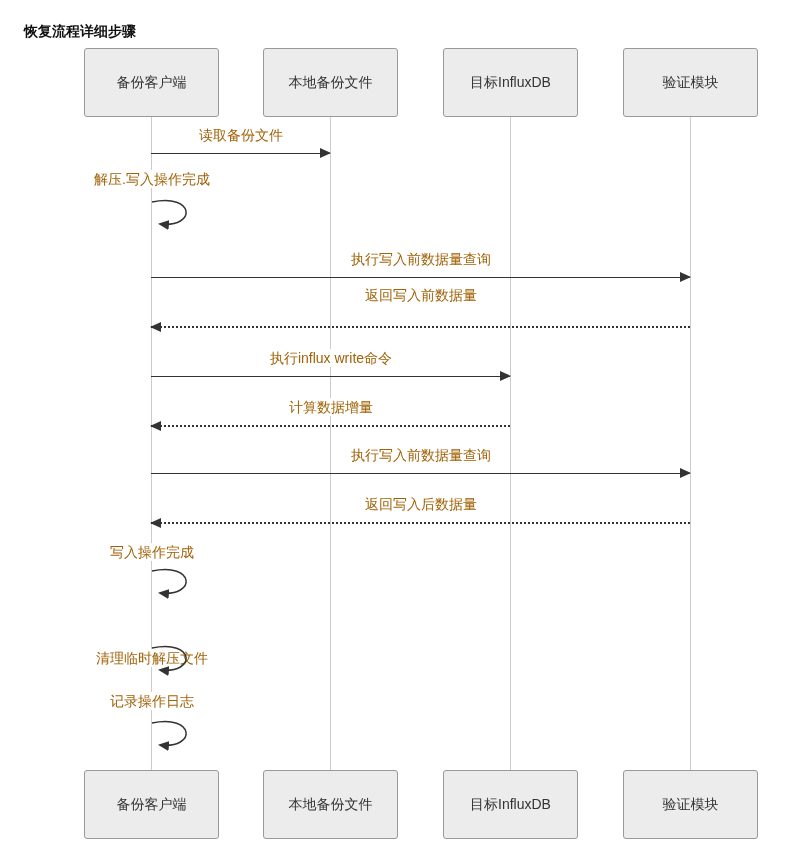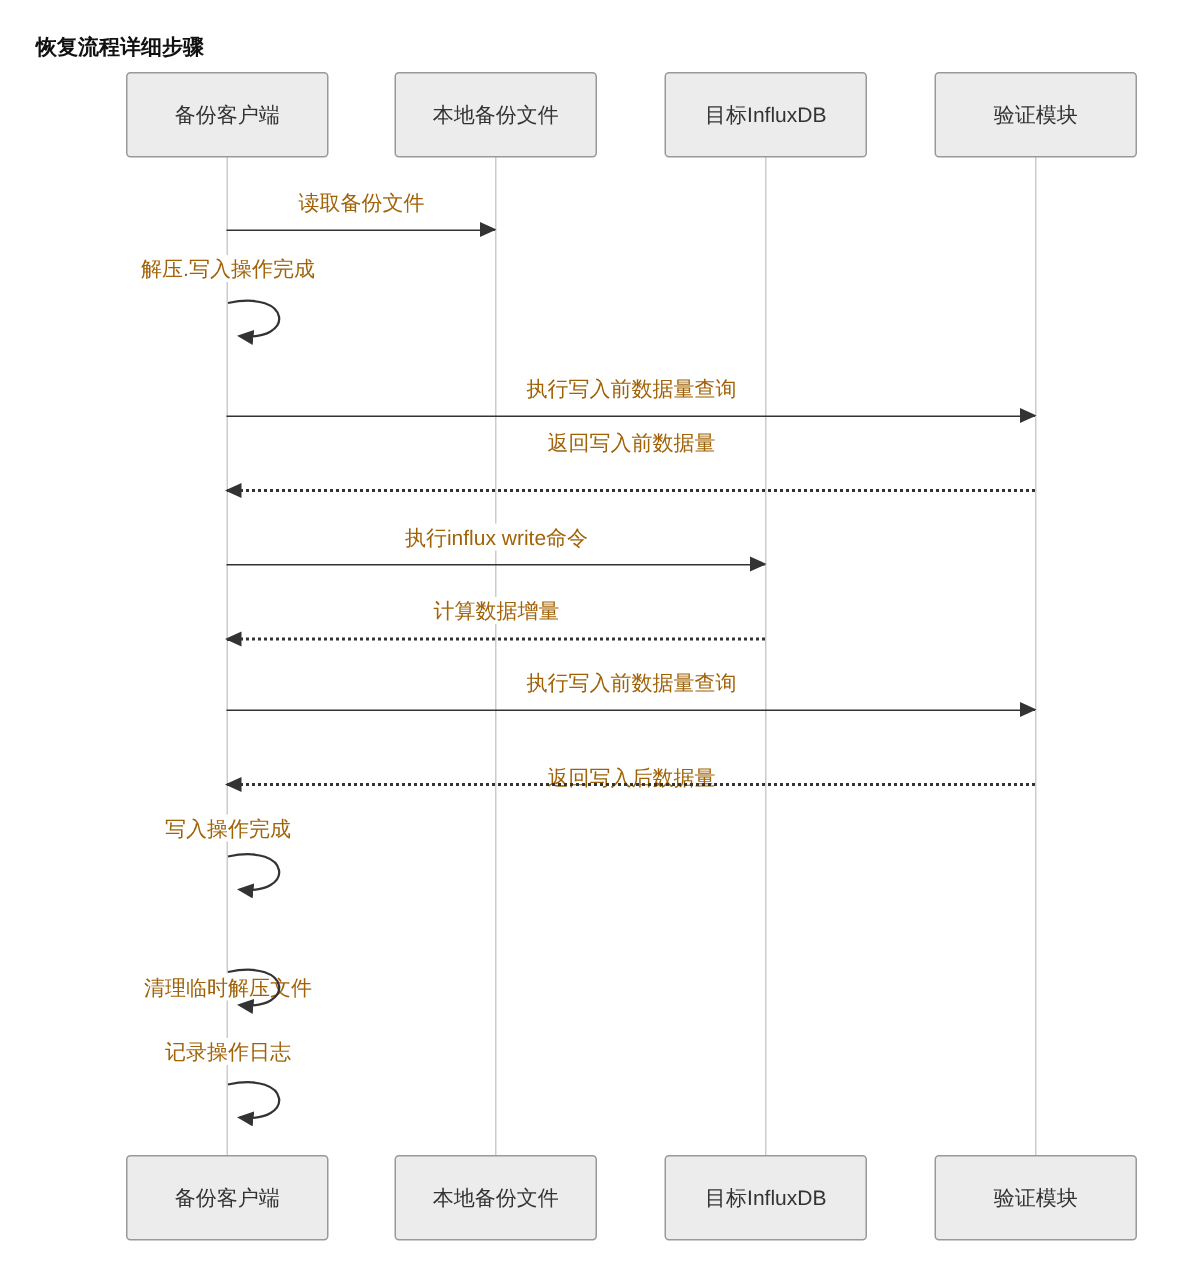--- a/index.html
+++ b/index.html
@@ -24,21 +24,21 @@
   .lifeline {
     position: absolute;
     width: 1px;
     top: 101px;
     height: 669px;
     background: #cccccc;
   }
   .actor {
     position: absolute;
     width: 135px;
-    height: 57px;
+    height: 69px;
     background: #ececec;
     border: 1px solid #999999;
     border-radius: 3px;
     box-sizing: border-box;
     display: flex;
     align-items: center;
     justify-content: center;
     font-size: 14px;
     color: #333333;
   }
@@ -119,21 +119,21 @@
 
   <div class="msg-label" style="left:331px;top:349px">执行influx write命令</div>
   <div class="arrow solid right" style="left:151px;top:376px;width:359px"></div>
 
   <div class="msg-label" style="left:331px;top:398px">计算数据增量</div>
   <div class="arrow dotted left" style="left:151px;top:425px;width:359px"></div>
 
   <div class="msg-label" style="left:421px;top:446px">执行写入前数据量查询</div>
   <div class="arrow solid right" style="left:151px;top:473px;width:539px"></div>
 
-  <div class="msg-label" style="left:421px;top:509px">返回写入后数据量</div>
+  <div class="msg-label" style="left:421px;top:495px">返回写入后数据量</div>
   <div class="arrow dotted left" style="left:151px;top:522px;width:539px"></div>
 
   <div class="msg-label" style="left:152px;top:543px">写入操作完成</div>
   <svg class="loop" style="left:149px;top:566px" width="56" height="34">
     <defs>
         <marker id="lm2" markerUnits="userSpaceOnUse" markerWidth="12" markerHeight="10" refX="9" refY="5" orient="auto">
           <path d="M0,0 L11,5 L0,10 z" fill="#333333"></path>
         </marker>
       </defs>
     <path class="curve" d="M3,5 C46,-4 48,31 11,27" marker-end="url(#lm2)"></path>

